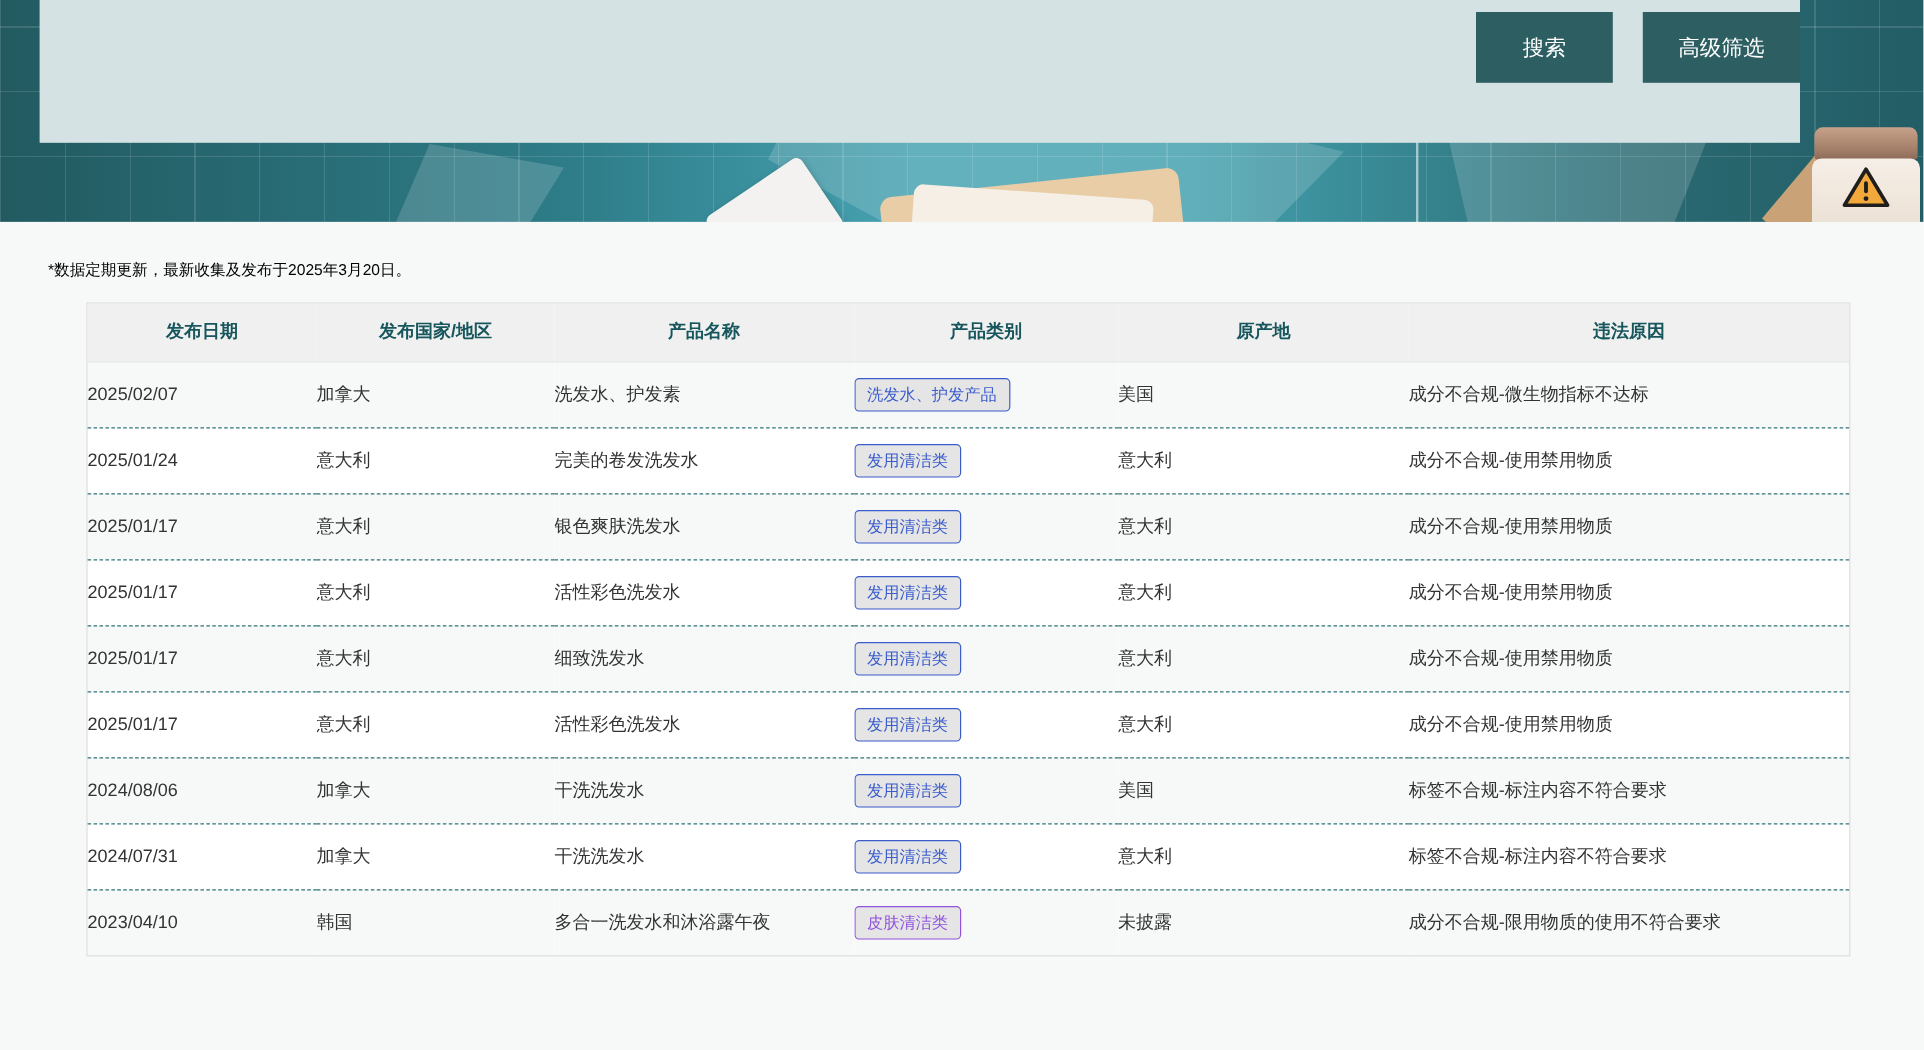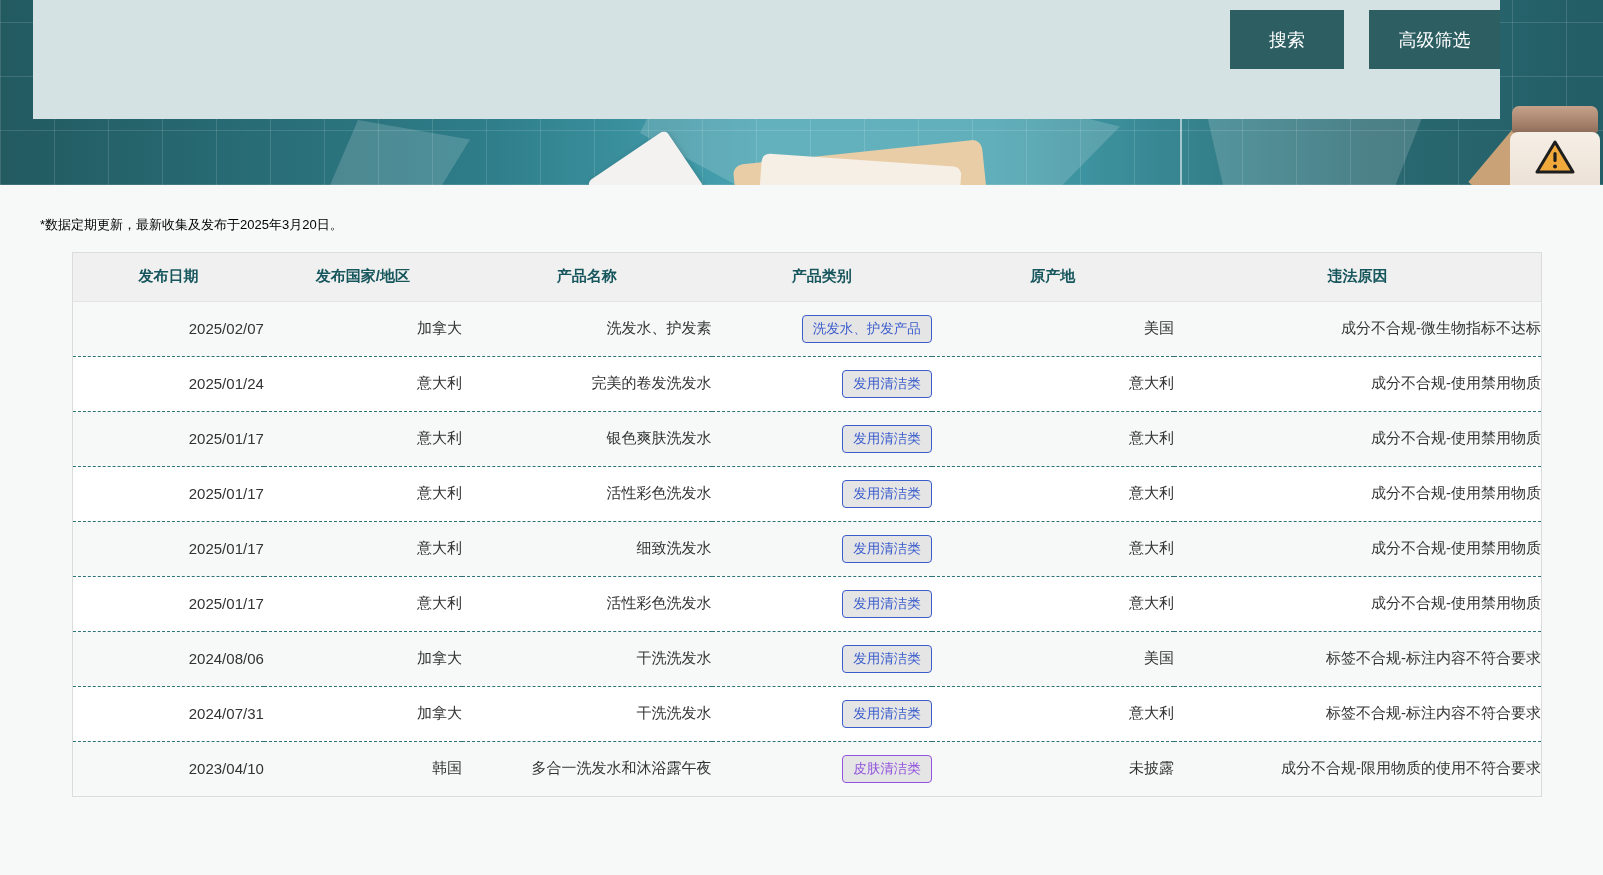--- a/index.html
+++ b/index.html
@@ -58,21 +58,21 @@
 
   
   .content { position:relative; width:1603px; }
   .update-note { position:absolute; left:40px; top:31px; font-size:13px; color:#000000; }
 
   .table-wrap { position:absolute; left:38px; top:67px; width:1470px;
                 background:#fff; border:1px solid #dcdcdc;margin-left:34px; }
   table { width:100%; border-collapse:collapse; table-layout:fixed; }
   thead th { height:48px; background:#f0f0f0; color:#16565c; font-size:15px;
              font-weight:bold; text-align:center; border-bottom:1px solid #e3e3e3; }
-  tbody td { height:55px; font-size:15px; color:#333; text-align:right;
+  tbody td { height:55px; font-size:15px; color:#333; text-align:left;
              overflow:hidden; white-space:nowrap; }
   tbody tr:nth-child(odd)  td { background:#f7f8f8; }
   tbody tr:nth-child(even) td { background:#ffffff; }
   tbody tr + tr td { border-top:1px dashed #2e7377; }
 
   .badge { display:inline-block; padding:4px 10px; border:1px solid; border-radius:4px;
            font-size:13.5px; background:#e5e5e5; cursor:pointer; }
 </style>
 </head>
 <body>

